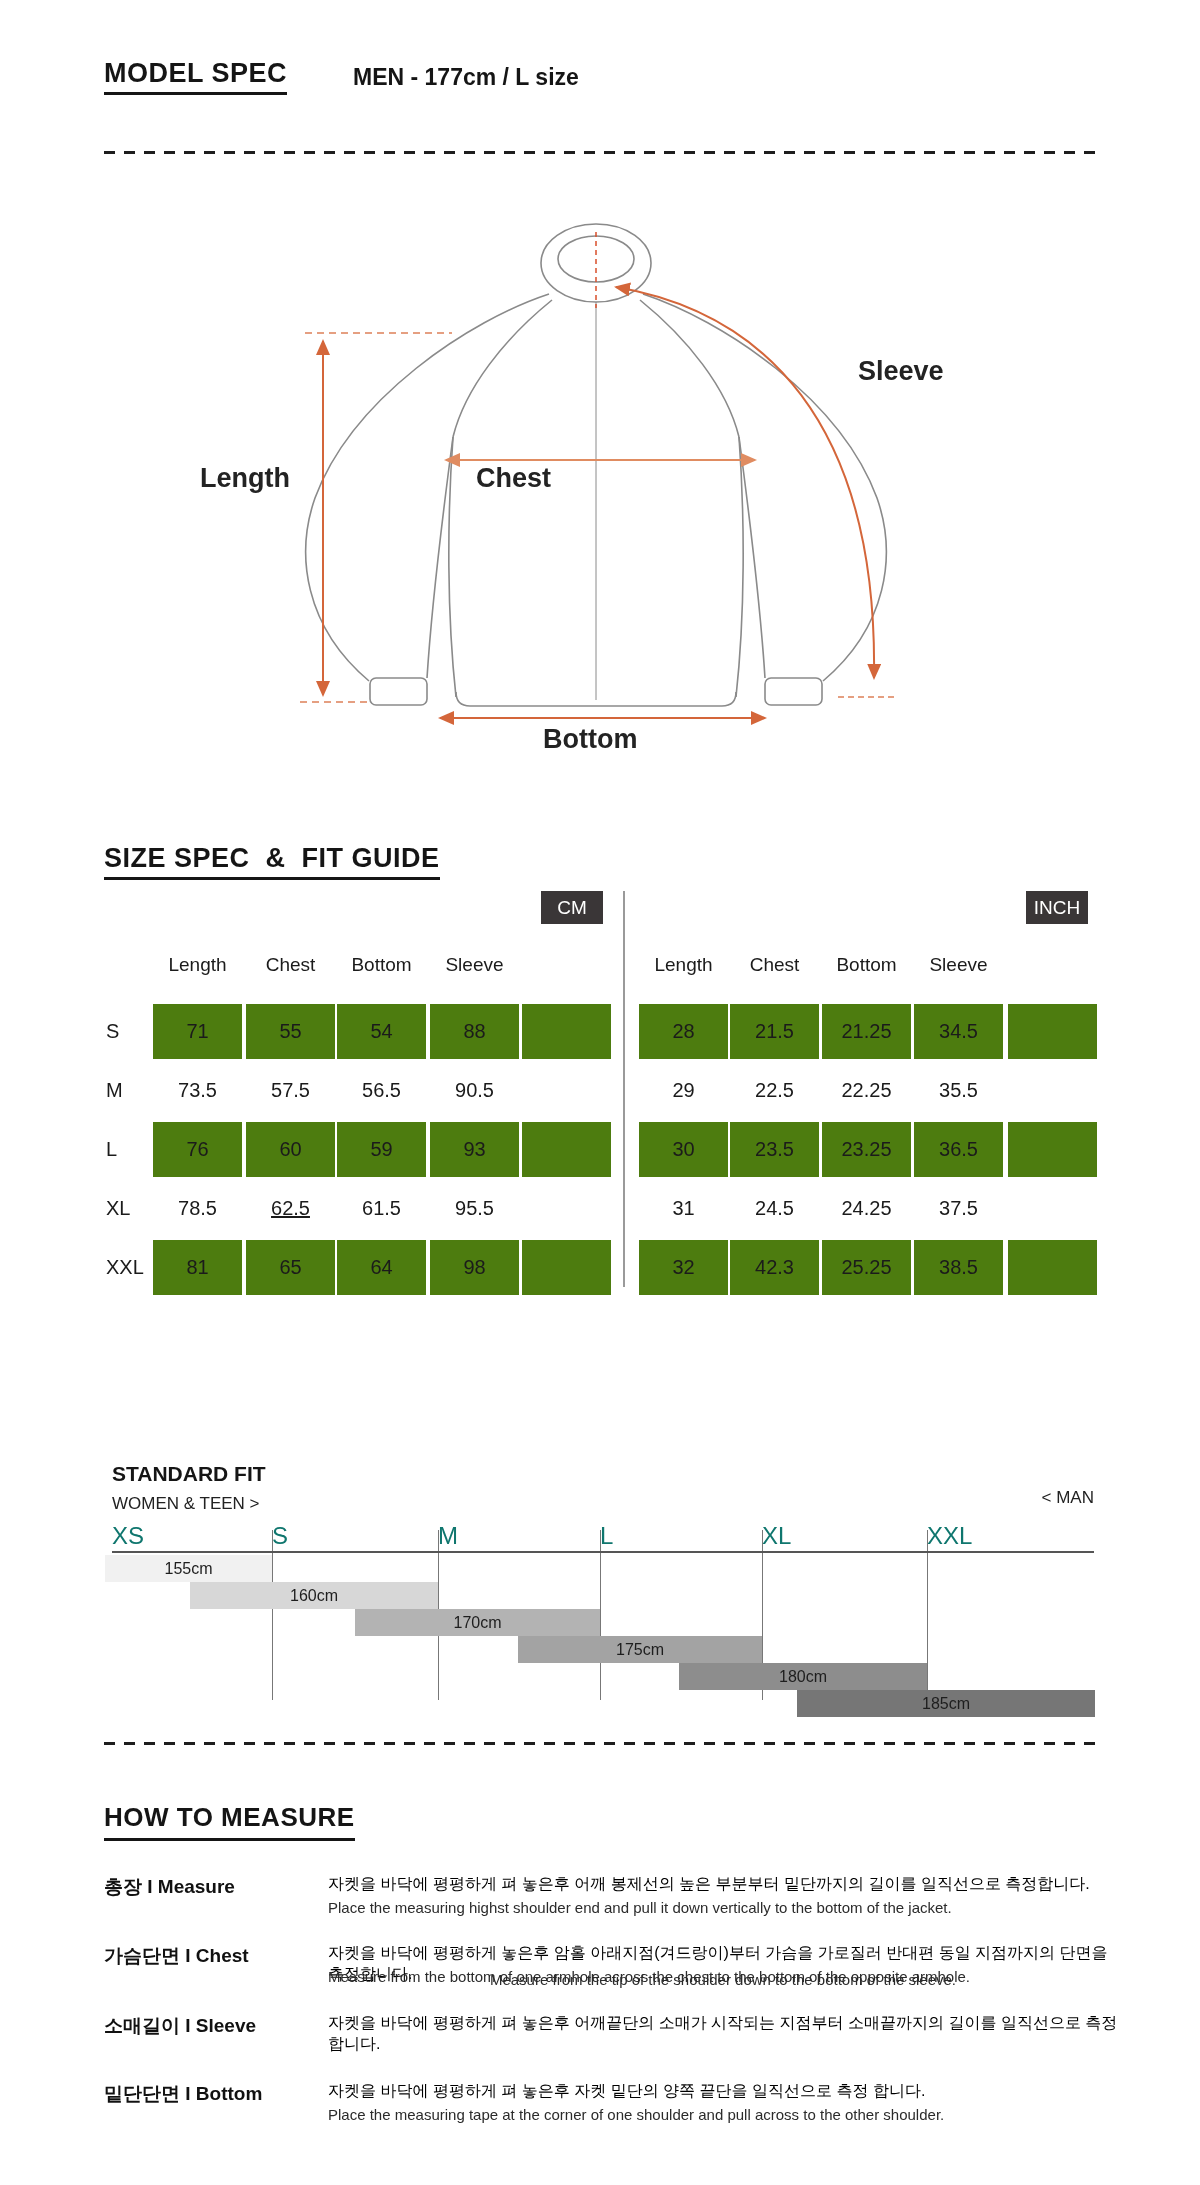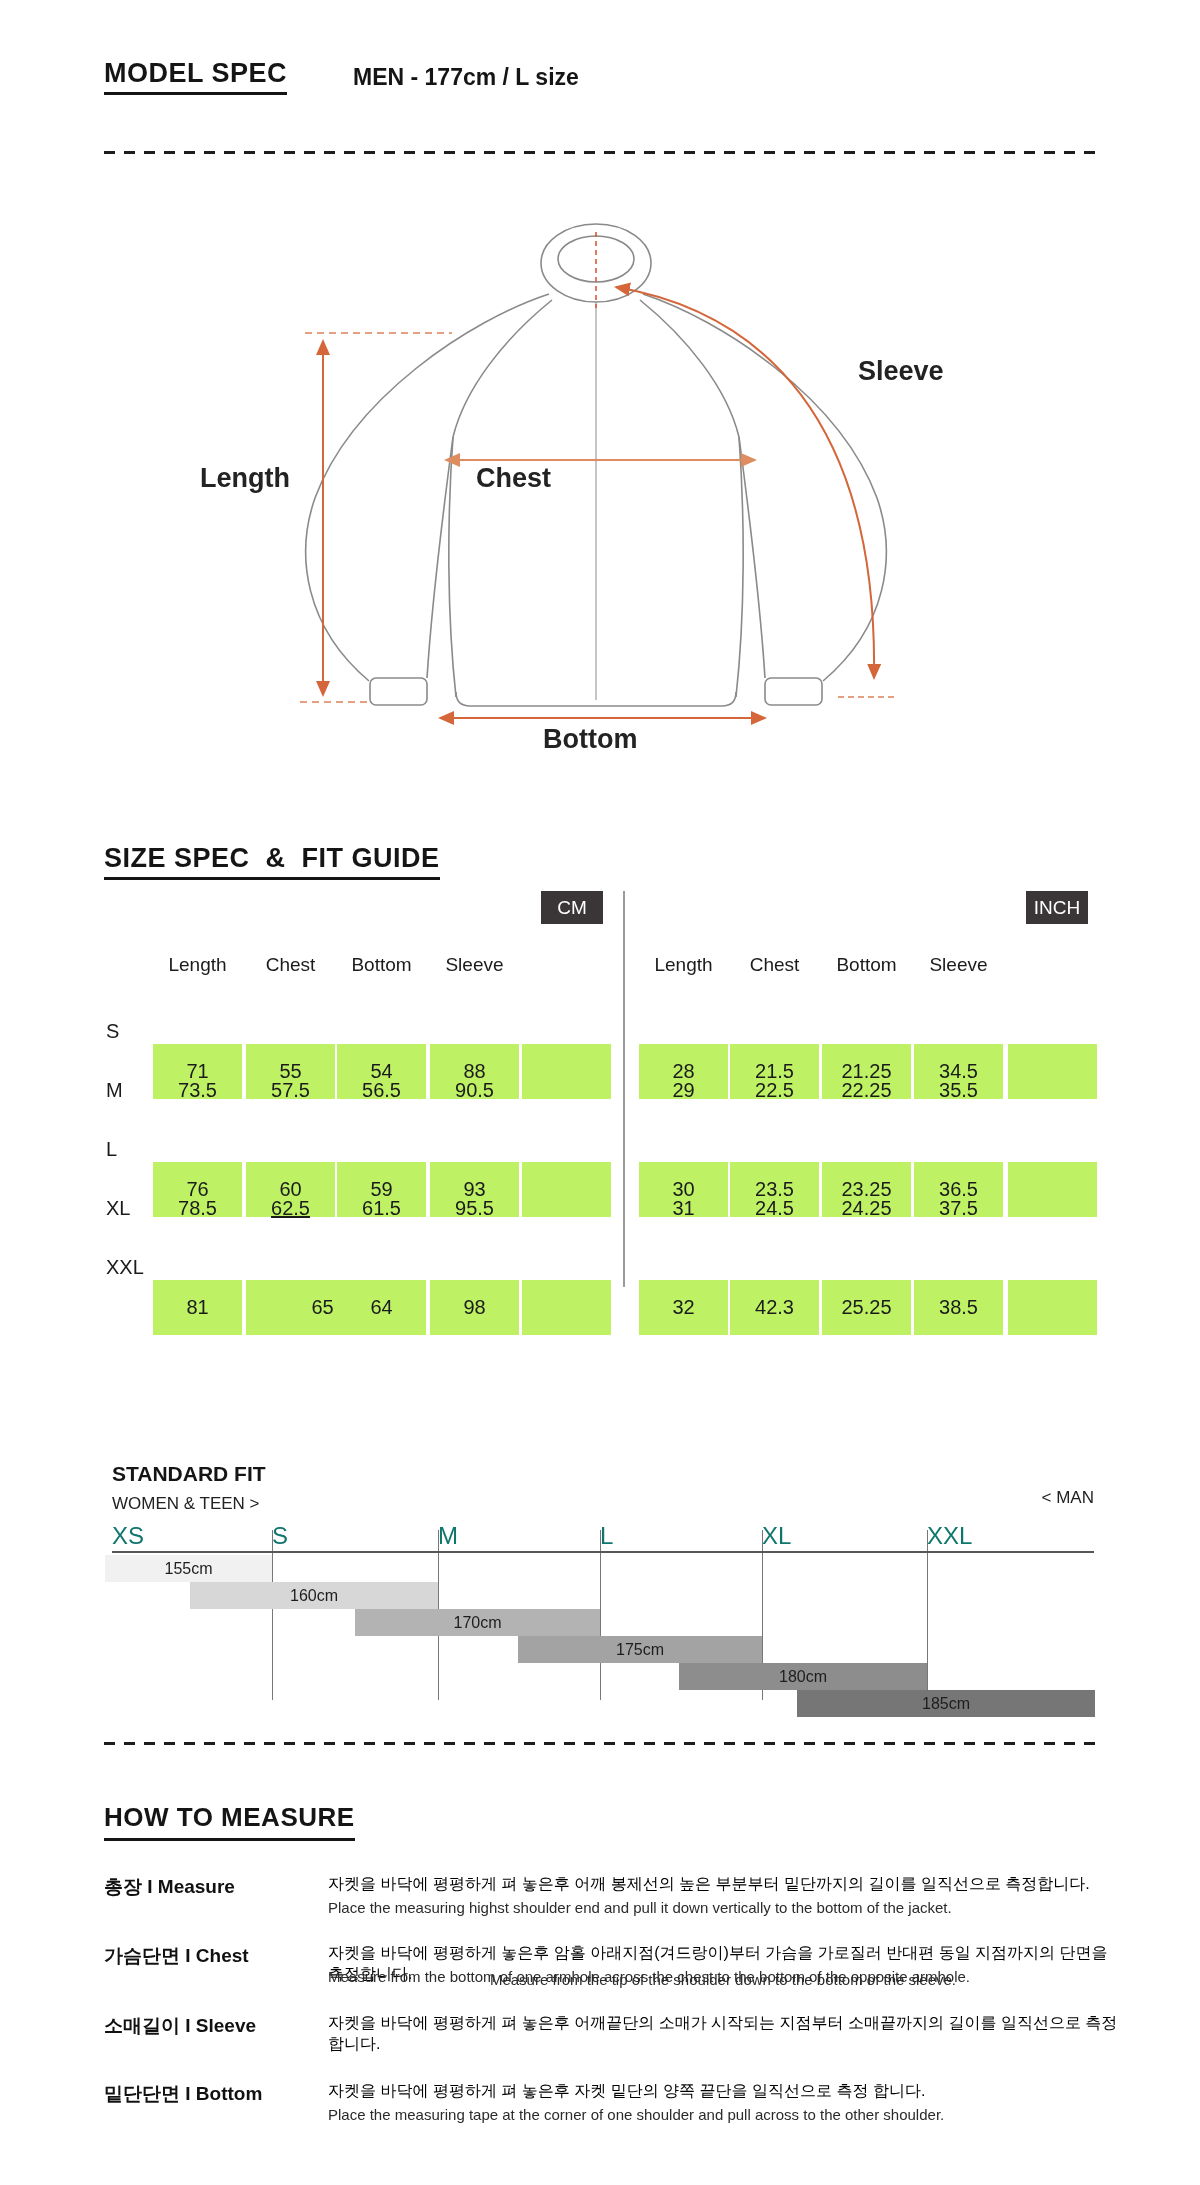--- a/index.html
+++ b/index.html
@@ -13,21 +13,21 @@
   .sub{font-size:23px;font-weight:bold;color:#151515;}
   .diag-label{position:absolute;font-size:27px;font-weight:bold;color:#232323;}
   .badge{position:absolute;width:62px;height:33px;background:#3a3637;color:#fff;
          font-size:19px;text-align:center;line-height:33px;}
   .thead{position:absolute;width:89px;height:26px;line-height:26px;text-align:center;
          font-size:19px;color:#1b1b1b;}
   .sizelab{position:absolute;width:44px;height:55px;line-height:55px;text-align:left;
            font-size:20px;color:#1b1b1b;}
   .cell{position:absolute;width:89px;height:55px;line-height:55px;text-align:center;
         font-size:20px;color:#1b1b1b;}
-  .gray{background:#bef264;margin-top:40px;}
+  .gray{background:#4d7c0f;}
   .vdiv{position:absolute;width:2px;background:#9a9a9a;}
   .note{position:absolute;font-size:17px;color:#111;}
   .fit-title{position:absolute;font-size:21px;font-weight:bold;color:#151515;}
   .fit-sub{position:absolute;font-size:17px;color:#222;}
   .fit-size{position:absolute;height:24px;line-height:24px;
             font-size:24px;color:#0f766e;}
   .fit-rule{position:absolute;height:2px;background:#555;}
   .fit-sep{position:absolute;width:1px;background:#777;}
   .bar{position:absolute;height:27px;line-height:27px;text-align:center;
        font-size:16px;color:#1e1e1e;}
@@ -137,21 +137,21 @@
     <div class="cell gray" style="left:337px;top:1122px;">59</div>
     <div class="cell gray" style="left:430px;top:1122px;">93</div>
     <div class="cell gray" style="left:522px;top:1122px;"></div>
 
     <div class="cell" style="left:153px;top:1181px;">78.5</div>
     <div class="cell" style="left:246px;top:1181px;text-decoration:underline;">62.5</div>
     <div class="cell" style="left:337px;top:1181px;">61.5</div>
     <div class="cell" style="left:430px;top:1181px;">95.5</div>
 
     <div class="cell gray" style="left:153px;top:1240px;">81</div>
-    <div class="cell gray" style="left:246px;top:1240px;padding-left:32px;">65</div>
+    <div class="cell gray" style="left:246px;top:1240px;">65</div>
     <div class="cell gray" style="left:337px;top:1240px;">64</div>
     <div class="cell gray" style="left:430px;top:1240px;">98</div>
     <div class="cell gray" style="left:522px;top:1240px;"></div>
   </div>
 
   <div>
 
     <div class="cell gray" style="left:639px;top:1004px;">28</div>
     <div class="cell gray" style="left:730px;top:1004px;">21.5</div>
     <div class="cell gray" style="left:822px;top:1004px;">21.25</div>

